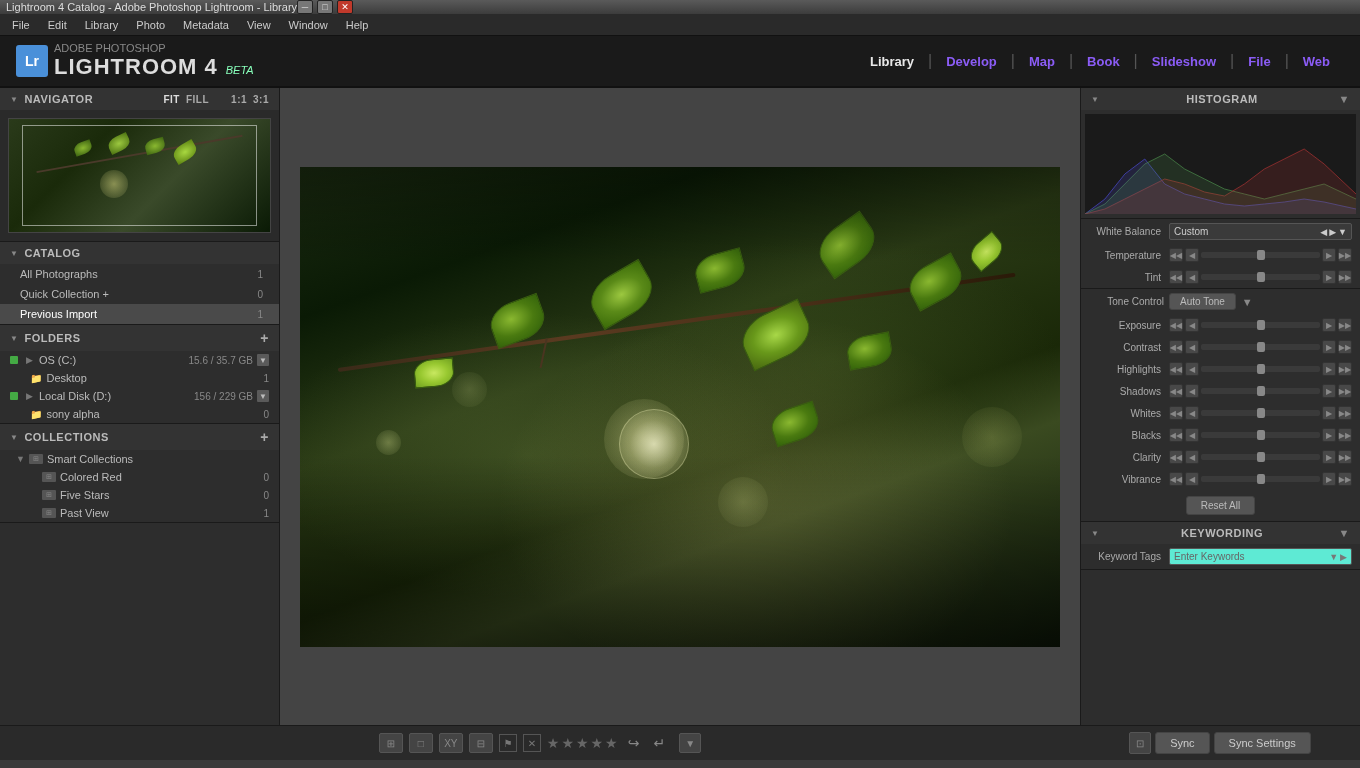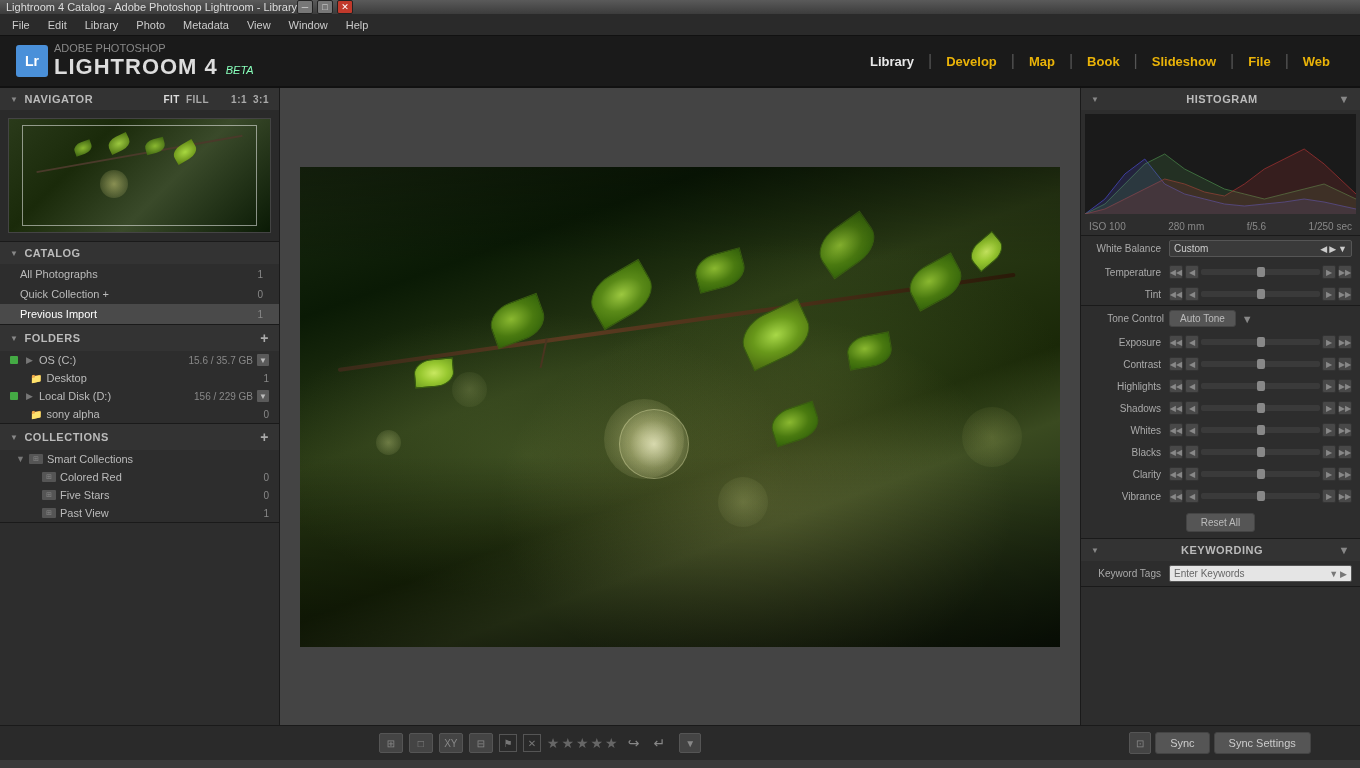--- a/index.html
+++ b/index.html
@@ -62,21 +62,21 @@
     #brand-beta { color: #8fb; font-size: 11px; font-style: italic; }
 
     
     #top-nav {
       display: flex;
       align-items: center;
       gap: 0;
     }
     .nav-item {
       padding: 6px 14px;
-      color: #eab308;
+      color: #8b5cf6;
       cursor: pointer;
       font-size: 13px;
       font-weight: bold;
     }
     .nav-item.active { color: #e8e8e8; }
     .nav-sep { color: #555; font-size: 16px; }
 
     
     #main {
       display: flex;
@@ -418,21 +418,21 @@
     }
     .keyword-label {
       color: #aaa;
       font-size: 10px;
       width: 80px;
       text-align: right;
       padding-right: 8px;
     }
     .keyword-input {
       flex: 1;
-      background: #e5e5e5;
+      background: #5eead4;
       border: 1px solid #555;
       color: #ccc;
       padding: 2px 4px;
       font-size: 10px;
       border-radius: 2px;
       display: flex;
       align-items: center;
       justify-content: space-between;
       cursor: text;
     }
@@ -790,26 +790,20 @@
 
             <polyline points="0,100 20,90 40,70 60,50 80,40 100,55 120,65 140,75 160,80 180,85 200,80 220,75 240,70 272,85" fill="none" stroke="#4a8a4a" stroke-width="1" opacity="0.7"></polyline>
 
             <polyline points="0,100 20,95 40,85 60,75 80,65 100,70 120,78 140,82 160,70 180,55 200,45 220,35 240,50 272,80" fill="none" stroke="#aa3333" stroke-width="1" opacity="0.7"></polyline>
 
             <polygon points="0,100 20,85 40,60 60,45 80,70 100,80 120,85 140,90 160,92 180,90 200,88 220,85 240,88 272,95 272,100 0,100" fill="#4a4acc" opacity="0.2"></polygon>
             <polygon points="0,100 20,90 40,70 60,50 80,40 100,55 120,65 140,75 160,80 180,85 200,80 220,75 240,70 272,85 272,100 0,100" fill="#4a8a4a" opacity="0.2"></polygon>
             <polygon points="0,100 20,95 40,85 60,75 80,65 100,70 120,78 140,82 160,70 180,55 200,45 220,35 240,50 272,80 272,100 0,100" fill="#aa3333" opacity="0.2"></polygon>
           </svg>
         </div>
-        <div class="hist-info">
-          <span>ISO 100</span>
-          <span>280 mm</span>
-          <span>f/5.6</span>
-          <span>1/250 sec</span>
-        </div>
       </div>
 
       <div class="panel-section">
         <div class="wb-row">
           <span class="wb-label">White Balance</span>
           <div class="wb-select">
             <span>Custom</span>
             <span style="display:flex;gap:2px;">
               <span style="font-size:9px;">◀</span>
               <span style="font-size:9px;">▶</span>

